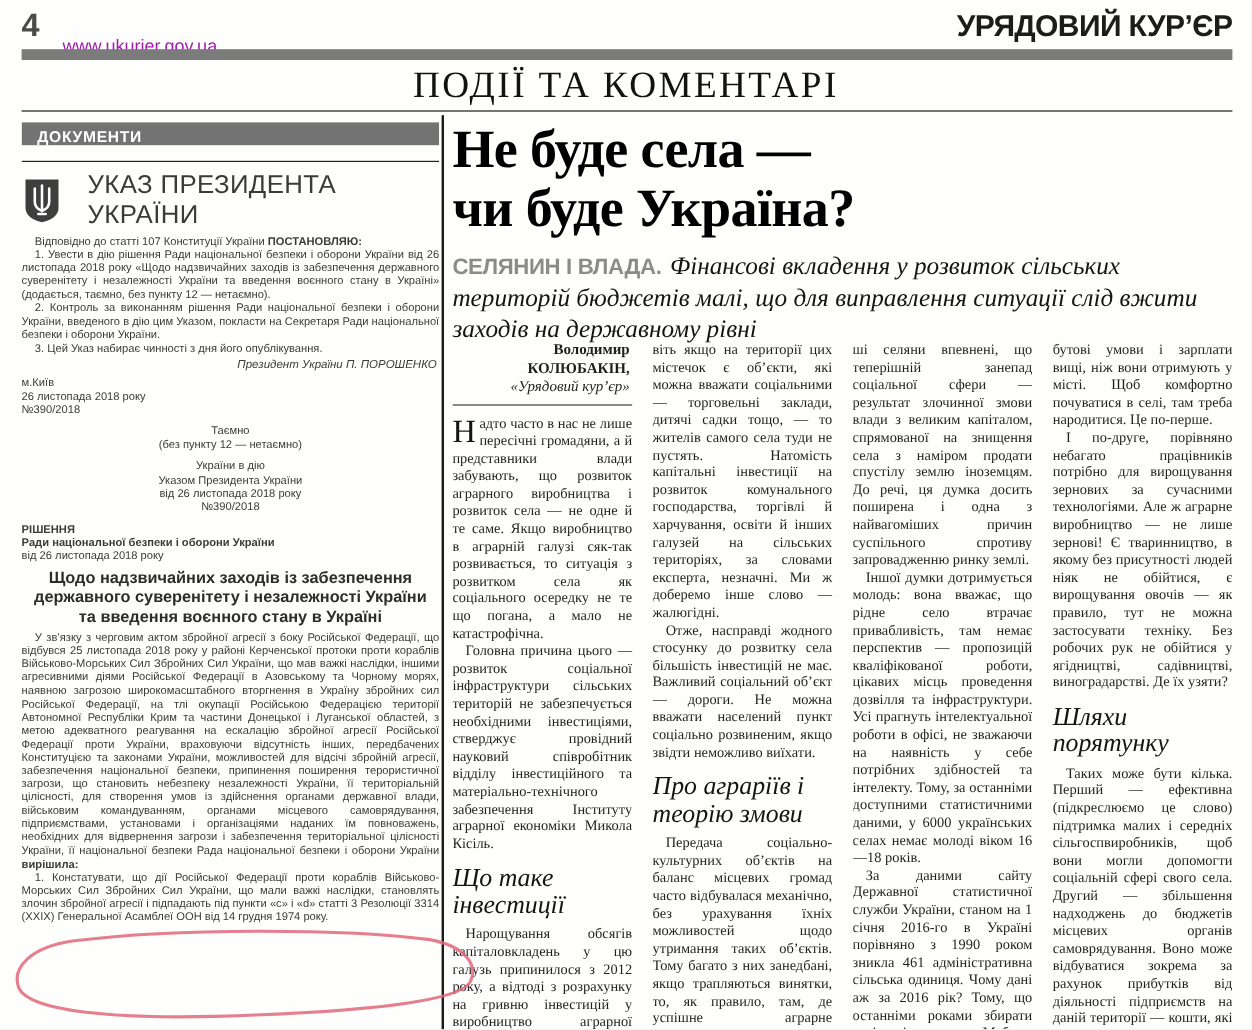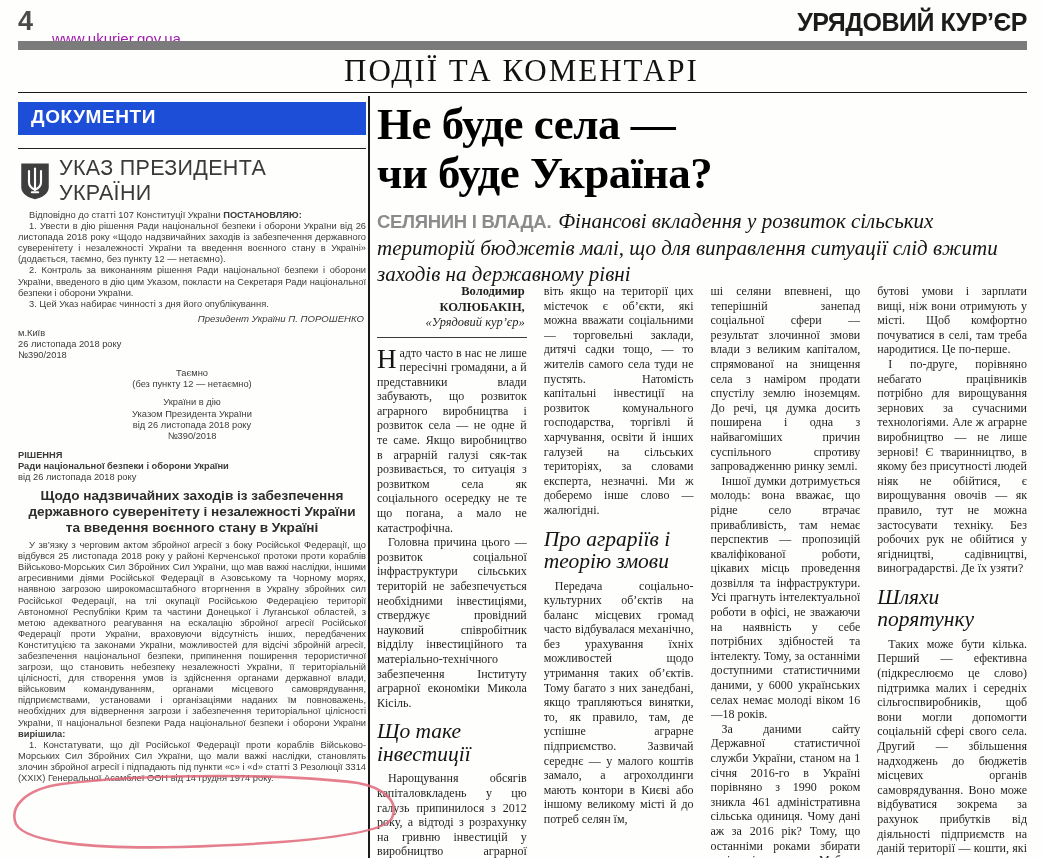--- a/index.html
+++ b/index.html
@@ -14,24 +14,24 @@
   .site    { position:absolute; left:52px; top:15px; font-size:15px; color:#a21caf;margin-top:15px; }
   .masthead{ position:absolute; right:16px; top:8px; font-weight:700; font-size:25px; letter-spacing:-0.5px; color:#1c1c1c; }
   .graybar { position:absolute; left:18px; right:16px; top:41px; height:9px; background:#7b7b7b; }
   .section-title { position:absolute; left:0; right:0; top:53px; text-align:center;
     font-family:"Liberation Serif", serif; font-size:31px; letter-spacing:2px; color:#121212; }
   .toprule { position:absolute; left:18px; right:16px; top:92px; border-top:1.5px solid #1a1a1a; }
   .vdivider{ position:absolute; left:368px; top:96px; bottom:0; width:1.5px; background:#1a1a1a; }
 
   
   .doc { position:absolute; left:18px; top:98px; width:348px; height:760px; overflow:hidden; }
-  .doc-label { height:33px; background:#1d4ed8; color:#fff; font-weight:700; font-size:19px;
+  .doc-label { height:19px; background:#737373; color:#fff; font-weight:700; font-size:13px;
     letter-spacing:.6px; padding:4px 0 0 13px; margin-top:4px; }
   .doc-rule { border-top:1.5px solid #222; margin-top:13px; }
-  .decree-head { display:flex; align-items:center; gap:9px; padding:7px 2px 4px 2px; }
+  .decree-head { display:flex; align-items:center; gap:23px; padding:7px 2px 4px 2px; }
   .decree-head .ttl { font-size:21.5px; color:#3a3a3a; letter-spacing:.3px; }
   .emblem { flex:0 0 auto; }
   .decree-title { text-align:center; font-weight:700; font-size:13.4px; line-height:15.6px;
     color:#2d2d2d; margin:2px 2px 7px 2px; }
   .docbody { font-size:9.3px; line-height:11.1px; text-align:justify; color:#3b3b3b; }
   .docbody p { margin:0; text-indent:11px; }
   .docbody .sig { text-align:right; text-indent:0; font-style:italic; font-size:9.6px; margin:3px 2px 4px 0; }
   .docbody .addr p { text-indent:0; text-align:left; }
   .docbody .cblock { text-align:center; margin-top:7px; }
   .docbody .cblock p { text-indent:0; text-align:center; }
@@ -146,20 +146,21 @@
           <span class="bsrc">«Урядовий кур’єр»</span>
         </div>
         <p class="cont"><span class="dropcap">Н</span><span>адто часто в нас не лише пересічні громадяни, а й представники влади забувають, що розвиток аграрного виробництва і розвиток села — не одне й те саме. Якщо виробництво в аграрній галузі сяк-так розвивається, то ситуація з розвитком села як соціального осередку не те що погана, а мало не катастрофічна.</span></p>
         <p>Головна причина цього — розвиток соціальної інфраструктури сільських територій не забезпечується необхідними інвестиціями, стверджує провідний науковий співробітник відділу інвестиційного та матеріально-технічного забезпечення Інституту аграрної економіки Микола Кісіль.</p>
         <div class="colhead">Що таке інвестиції</div>
         <p>Нарощування обсягів капіталовкладень у цю галузь припинилося з 2012 року, а відтоді з розрахунку на гривню інвестицій у виробництво аграрної продукції вони зменшилися більш ніж утричі: з 0,97 гривні у 2011 році до 30 копійок у 2017-му. У перерахунку на ціни 2017 року з урахуванням інфляції найбільші обсяги інвестицій — 25,4 мільярда гривень — припадають на 2011</p>
       </div>
 
       <div class="col">
         <p class="cont">віть якщо на території цих містечок є об’єкти, які можна вважати соціальними — торговельні заклади, дитячі садки тощо, — то жителів самого села туди не пустять. Натомість капітальні інвестиції на розвиток комунального господарства, торгівлі й харчування, освіти й інших галузей на сільських територіях, за словами експерта, незначні. Ми ж доберемо інше слово — жалюгідні.</p>
+        <p>Отже, насправді жодного стосунку до розвитку села більшість інвестицій не має. Важливий соціальний об’єкт —  дороги. Не можна вважати населений пункт соціально розвиненим, якщо звідти неможливо виїхати.</p>
         <div class="colhead">Про аграріїв і теорію змови</div>
         <p>Передача соціально-культурних об’єктів на баланс місцевих громад часто відбувалася механічно, без урахування їхніх можливостей щодо утримання таких об’єктів. Тому багато з них занедбані, якщо трапляються винятки, то, як правило, там, де успішне аграрне підприємство. Зазвичай середнє — у малого коштів замало, а агрохолдинги мають контори в Києві або іншому великому місті й до потреб селян їм,</p>
       </div>
 
       <div class="col">
         <p class="cont">ші селяни впевнені, що теперішній занепад соціальної сфери — результат злочинної змови влади з великим капіталом, спрямованої на знищення села з наміром продати спустілу землю іноземцям. До речі, ця думка досить поширена і одна з найвагоміших причин суспільного спротиву запровадженню ринку землі.</p>
         <p>Іншої думки дотримується молодь: вона вважає, що рідне село втрачає привабливість, там немає перспектив — пропозицій кваліфікованої роботи, цікавих місць проведення дозвілля та інфраструктури. Усі прагнуть інтелектуальної роботи в офісі, не зважаючи на наявність у себе потрібних здібностей та інтелекту. Тому, за останніми доступними статистичними даними, у 6000 українських селах немає молоді віком 16—18 років.</p>
         <p>За даними сайту Державної статистичної служби України, станом на 1 січня 2016-го в Україні порівняно з 1990 роком зникла 461 адміністративна сільська одиниця. Чому дані аж за 2016 рік? Тому, що останніми роками збирати такі дані перестали. Мабуть, щоб люди не засмучувалися.</p>
 
       </div>

